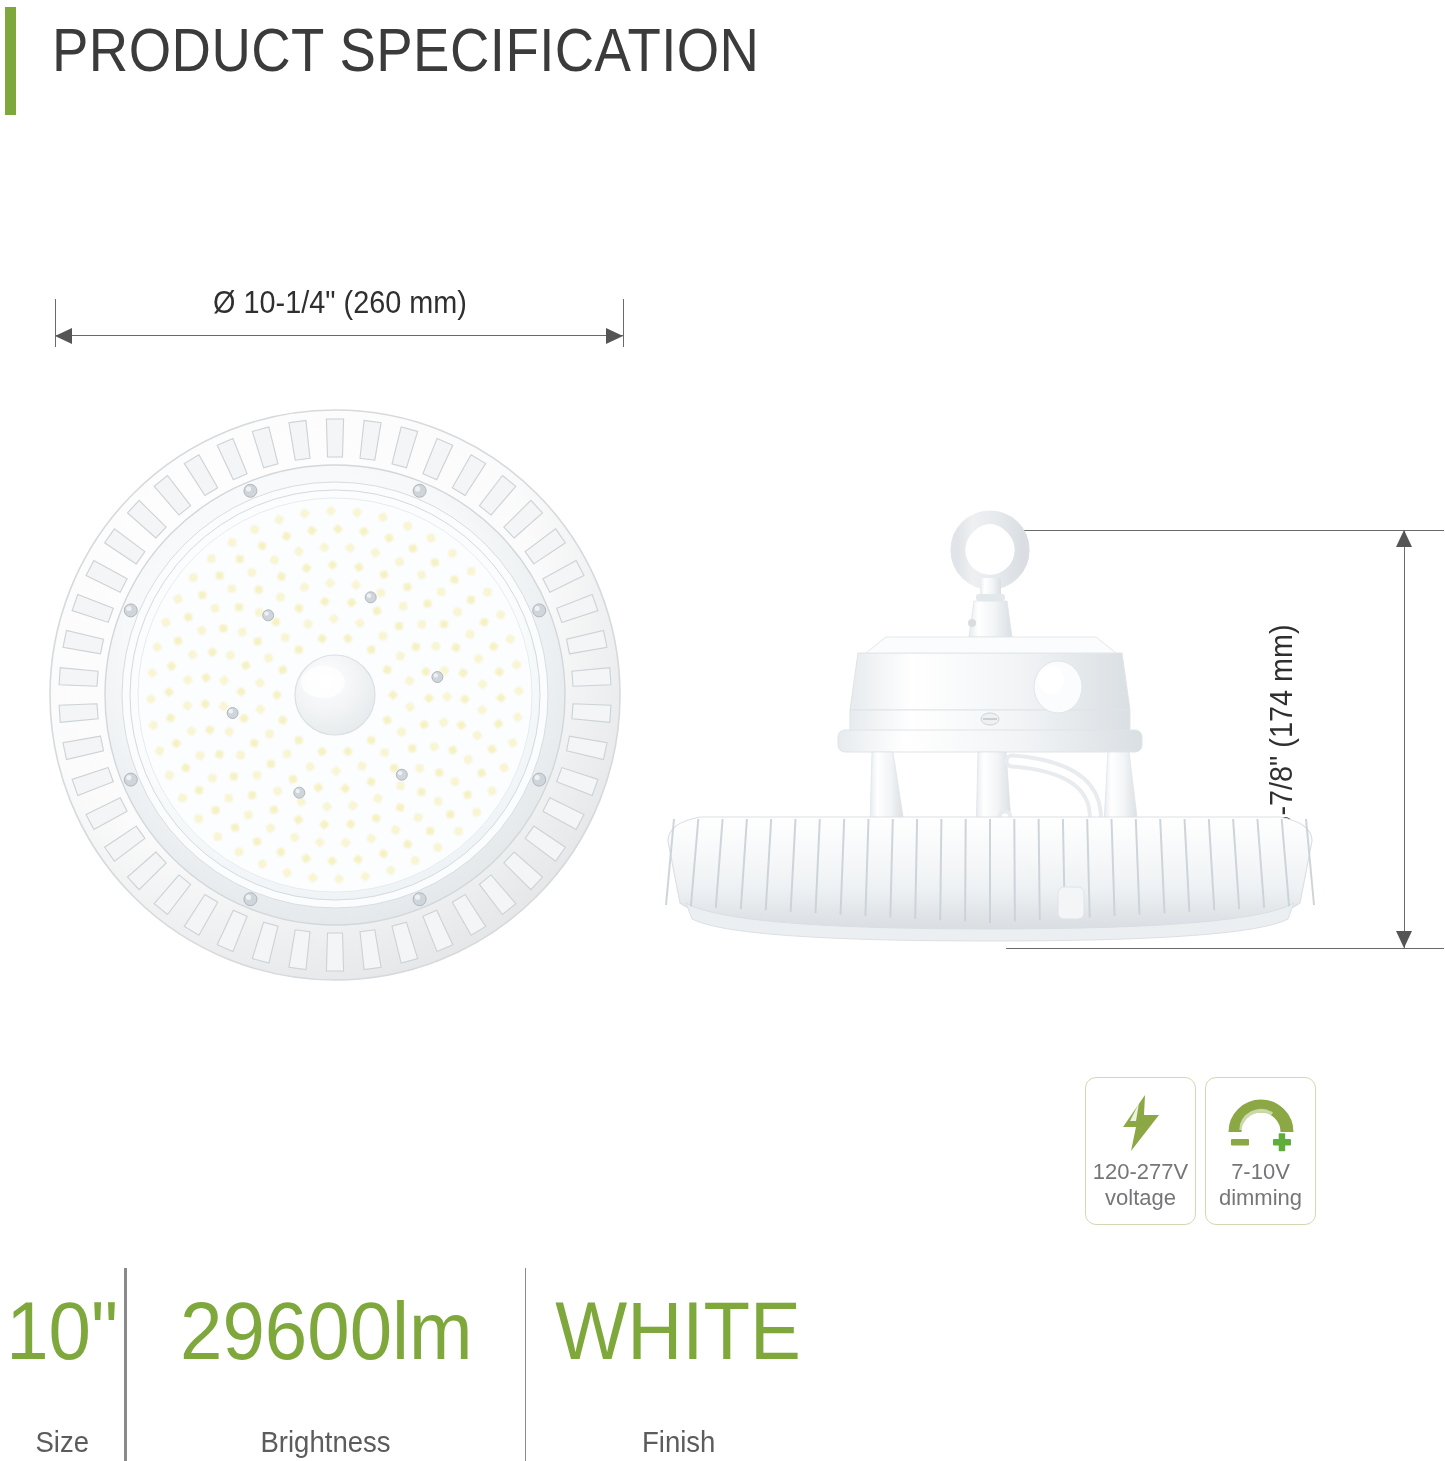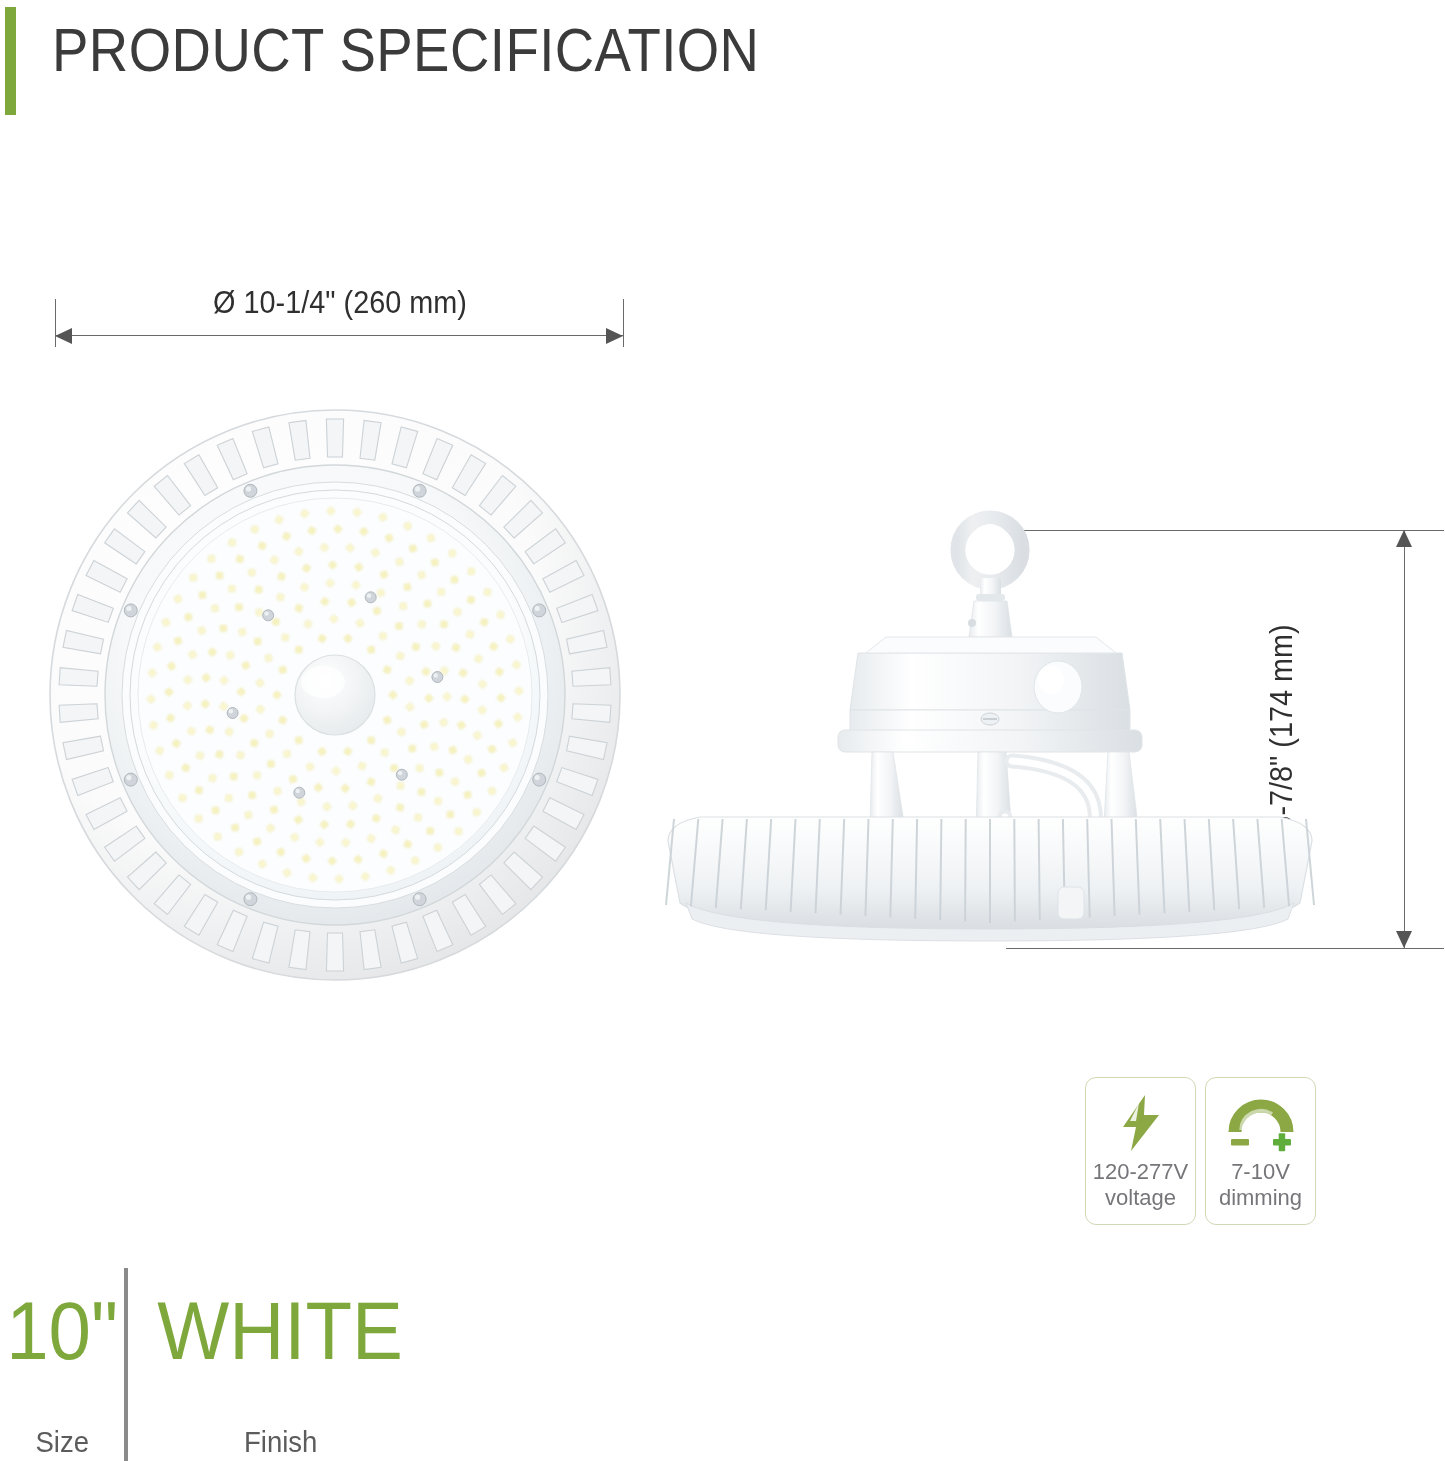--- a/index.html
+++ b/index.html
@@ -628,20 +628,24 @@
     <div class="spec" style="width:124px">
       <div class="value">10"</div>
       <div class="name">Size</div>
     </div>
     <div class="divider"></div>
 
     <div class="divider"></div>
 
     <div class="divider"></div>
 
+    <div class="spec" style="width:398px">
+      <div class="value">29600lm</div>
+      <div class="name">Brightness</div>
+    </div>
     <div class="divider"></div>
 
     <div class="spec" style="width:305px">
       <div class="value">WHITE</div>
       <div class="name">Finish</div>
     </div>
   </div>
 
 </div>
 

